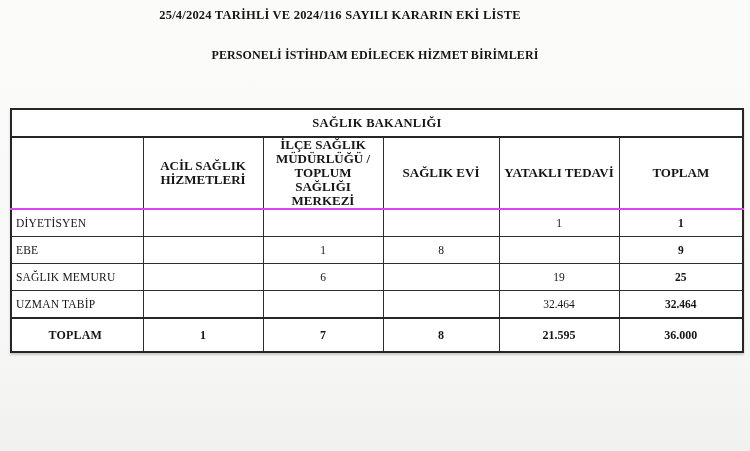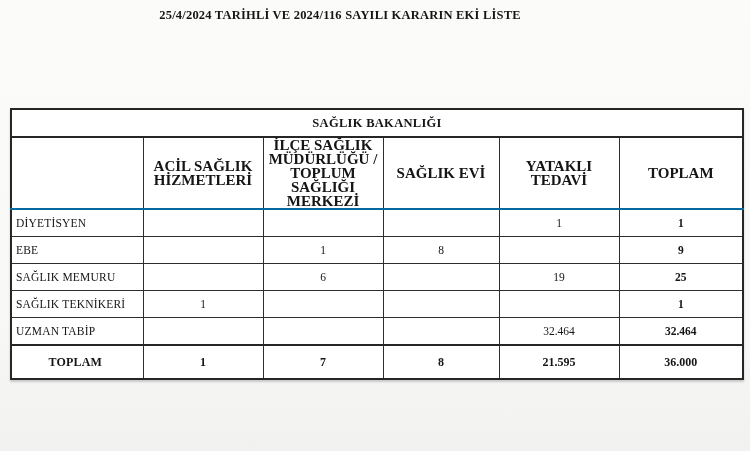--- a/index.html
+++ b/index.html
@@ -32,40 +32,41 @@
     font-size:11.5px;
     overflow:hidden;
   }
   tr.banner-row th{
     height:26px;
     font-size:12.5px;font-weight:bold;text-align:center;letter-spacing:.3px;
     border-bottom:2px solid #262626;
   }
   tr.header-row th{
     height:66px;
-    font-size:15px;font-weight:bold;text-align:center;line-height:14px;
-    border-bottom:2px solid #0369a1;
+    font-size:13px;font-weight:bold;text-align:center;line-height:14px;
+    border-bottom:2px solid #d946ef;
   }
   tbody td{height:26px;}
   td.lbl{text-align:left;padding-left:8px;font-size:12px;letter-spacing:.2px;margin-top:42px;}
   td.val{text-align:center;}
   td.tot{font-weight:bold;}
   tr.total-row td{
     height:32px;font-weight:bold;border-top:2px solid #262626;font-size:12px;
   }
   tr.total-row td.lbl{text-align:center;padding-left:0;}
 </style>
 </head>
 <body>
 
 <div class="doc">
 
   <div class="title">25/4/2024 TARİHLİ VE 2024/116 SAYILI KARARIN EKİ LİSTE</div>
 
   <div class="subtitle">
+    <div>PERSONELİ İSTİHDAM EDİLECEK HİZMET BİRİMLERİ</div>
   </div>
 
   <table class="main">
     <colgroup>
       <col style="width:132px">
         <col style="width:120px">
         <col style="width:120px">
       <col style="width:116px">
         <col style="width:120px">
         <col style="width:124px">
@@ -102,28 +103,20 @@
       </tr>
       <tr>
         <td class="lbl">SAĞLIK MEMURU</td>
         <td class="val"></td>
         <td class="val">6</td>
         <td class="val"></td>
         <td class="val">19</td>
         <td class="val tot">25</td>
       </tr>
       <tr>
-        <td class="lbl">SAĞLIK TEKNİKERİ</td>
-        <td class="val">1</td>
-        <td class="val"></td>
-        <td class="val"></td>
-        <td class="val"></td>
-        <td class="val tot">1</td>
-      </tr>
-      <tr>
         <td class="lbl">UZMAN TABİP</td>
         <td class="val"></td>
         <td class="val"></td>
         <td class="val"></td>
         <td class="val">32.464</td>
         <td class="val tot">32.464</td>
       </tr>
       <tr class="total-row">
         <td class="lbl">TOPLAM</td>
         <td class="val">1</td>

